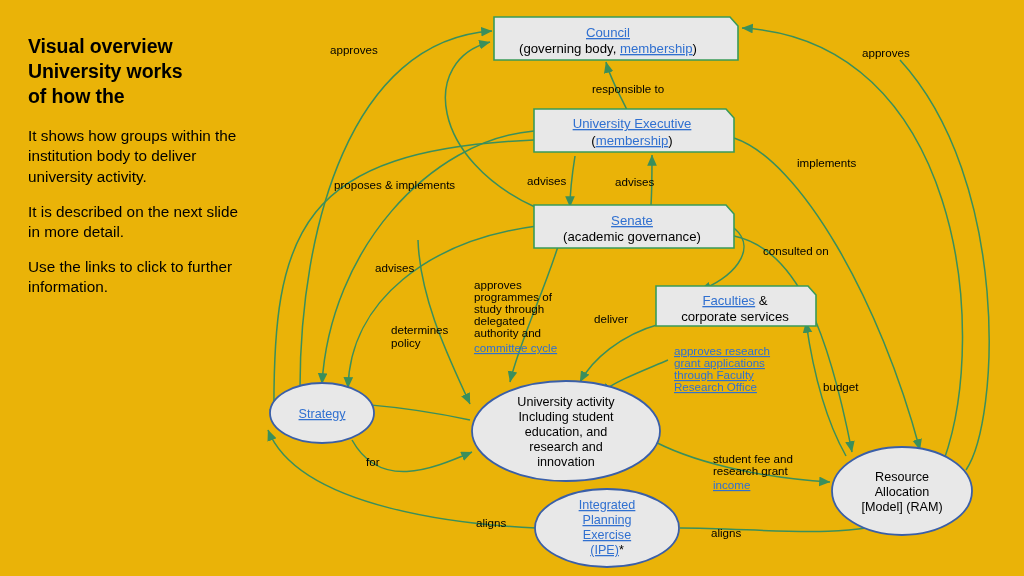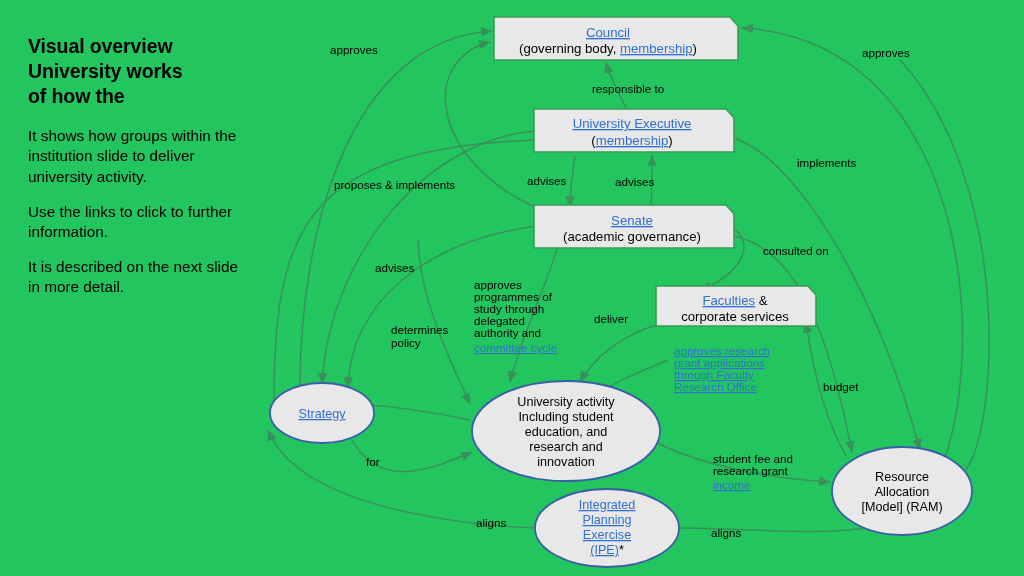--- a/index.html
+++ b/index.html
@@ -1,18 +1,18 @@
 <!DOCTYPE html>
 <html><head>
 <meta charset="utf-8">
 <style>
   html,body{margin:0;padding:0;background:#fff;}
   body{width:1024px;height:576px;overflow:hidden;
        font-family:"Liberation Sans","DejaVu Sans",sans-serif;color:#000;}
-  #slide{position:relative;width:1024px;height:576px;background:#22c55e;}
+  #slide{position:relative;width:1024px;height:576px;background:#eab308;}
 
   
   .left-col{position:absolute;left:28px;top:34px;width:215px;}
   .slide-title{font-size:19.5px;font-weight:bold;line-height:1.27;margin:0 0 18px 0;
                letter-spacing:-0.1px;}
   .para{font-size:15.3px;line-height:1.32;margin:0 0 15px 0;}
 
   
   #graph{position:absolute;left:0;top:0;width:1024px;height:576px;}
   svg{display:block;}
@@ -33,23 +33,23 @@
 <body>
 
 <div id="slide">
 
   <div class="left-col">
     <div class="slide-title">
       <div>Visual overview</div>
       <div>University works</div>
       <div>of how the</div>
     </div>
-    <p class="para">It shows how groups within the institution slide to deliver university activity.</p>
+    <p class="para">It shows how groups within the institution body to deliver university activity.</p>
+    <p class="para">It is described on the next slide in more detail.</p>
     <p class="para">Use the links to click to further information.</p>
-    <p class="para">It is described on the next slide in more detail.</p>
   </div>
 
   <div id="graph">
   <svg width="1024" height="576" viewBox="0 0 1024 576" xmlns="http://www.w3.org/2000/svg">
     <defs>
       <marker id="ah" markerWidth="9" markerHeight="9" refX="7.2" refY="3.2" orient="auto" markerUnits="strokeWidth">
         <path d="M0,0 L7.4,3.2 L0,6.4 z" fill="#3a8f5c"></path>
       </marker>
     </defs>
 

